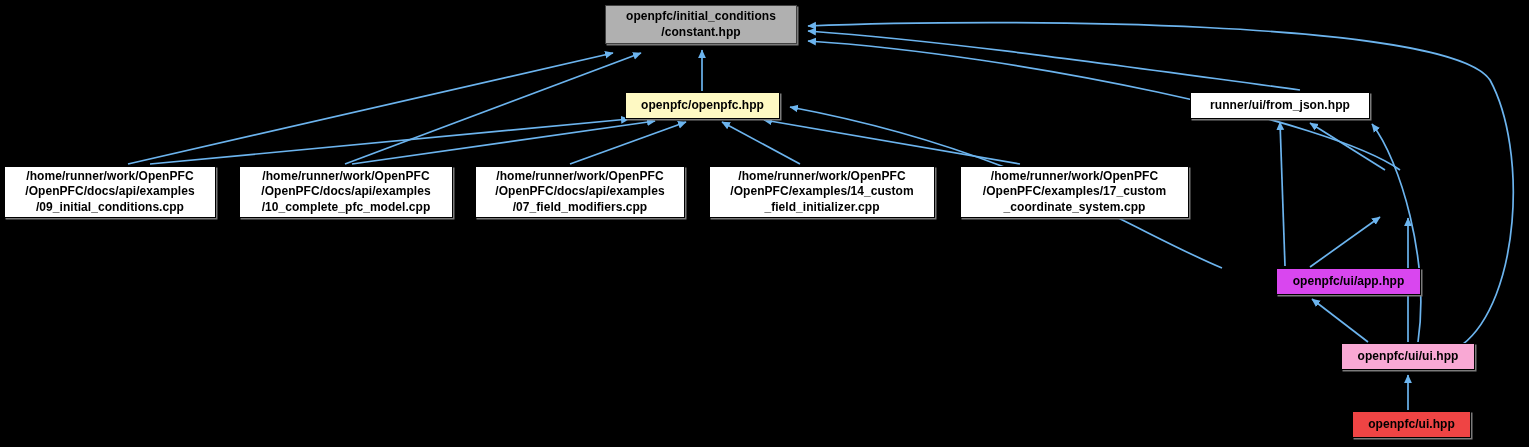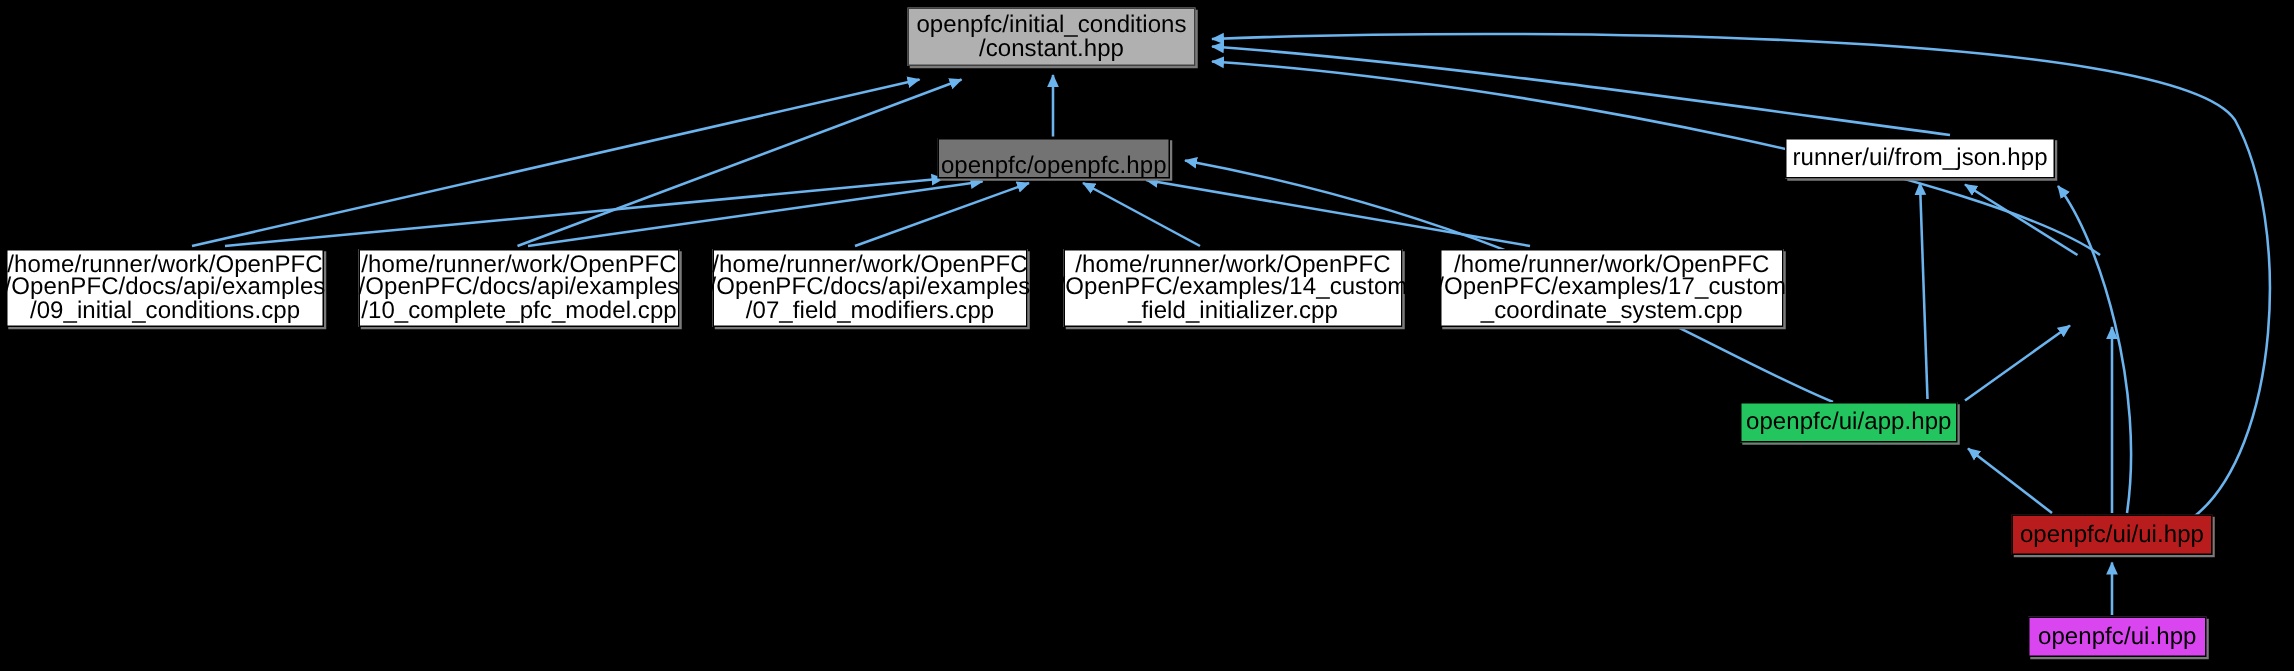--- a/index.html
+++ b/index.html
@@ -13,28 +13,29 @@
   }
   #edges{position:absolute;left:0;top:0;width:1529px;height:447px;}
   .node{
     position:absolute;
     box-sizing:border-box;
     display:flex;
     align-items:center;
     justify-content:center;
     text-align:center;
     color:#000;
-    font-size:16px;
+    font-size:12px;
     line-height:15.5px;
     border:1px solid #000;
     box-shadow:1.5px 1.5px 0 0 #7a7a7a;
     background:#fff;
     white-space:pre-line;
     letter-spacing:0.05px;
     z-index:3;
+    font-weight:bold;
   }
   .node.root{
     background:#b0b0b0;
     border:1px solid #404040;
   }
   .node .lbl{display:block;padding:0 4px;}
 </style>
 </head>
 <body>
 
@@ -81,21 +82,21 @@
       <path d="M1368,342 L1312,299"></path>
 
       <path d="M1408,410 L1408,375"></path>
     </g>
   </svg>
 
   <div class="node root" style="left: 605px; top: 5px; width: 192px; height: 39px; background: rgb(176, 176, 176);">
     <span class="lbl">openpfc/initial_conditions
 /constant.hpp</span>
   </div>
-  <div class="node" style="left: 625px; top: 92px; width: 155px; height: 27px; background: #737373; align-items: flex-end;">
+  <div class="node" style="left: 625px; top: 92px; width: 155px; height: 27px; background: #fef9c3;">
     <span class="lbl">openpfc/openpfc.hpp</span>
   </div>
   <div class="node" style="left: 1190px; top: 92px; width: 180px; height: 27px; background: rgb(255, 255, 255);">
     <span class="lbl">runner/ui/from_json.hpp</span>
   </div>
   <div class="node" style="left: 4px; top: 166px; width: 212px; height: 52px; background: rgb(255, 255, 255);">
     <span class="lbl">/home/runner/work/OpenPFC
 /OpenPFC/docs/api/examples
 /09_initial_conditions.cpp</span>
   </div>
@@ -112,23 +113,23 @@
   <div class="node" style="left: 709px; top: 166px; width: 226px; height: 52px; background: rgb(255, 255, 255);">
     <span class="lbl">/home/runner/work/OpenPFC
 /OpenPFC/examples/14_custom
 _field_initializer.cpp</span>
   </div>
   <div class="node" style="left: 960px; top: 166px; width: 229px; height: 52px; background: rgb(255, 255, 255);">
     <span class="lbl">/home/runner/work/OpenPFC
 /OpenPFC/examples/17_custom
 _coordinate_system.cpp</span>
   </div>
-  <div class="node" style="left: 1160px; top: 268px; width: 145px; height: 27px; background: #22c55e;">
+  <div class="node" style="left: 1276px; top: 268px; width: 145px; height: 27px; background: #d946ef;">
     <span class="lbl">openpfc/ui/app.hpp</span>
   </div>
-  <div class="node" style="left: 1341px; top: 343px; width: 134px; height: 27px; background: #b91c1c;">
+  <div class="node" style="left: 1341px; top: 343px; width: 134px; height: 27px; background: #f9a8d4;">
     <span class="lbl">openpfc/ui/ui.hpp</span>
   </div>
-  <div class="node" style="left: 1352px; top: 411px; width: 119px; height: 27px; background: #d946ef;">
+  <div class="node" style="left: 1352px; top: 411px; width: 119px; height: 27px; background: #ef4444;">
     <span class="lbl">openpfc/ui.hpp</span>
   </div>
 
 </div>
 
 </body></html>

